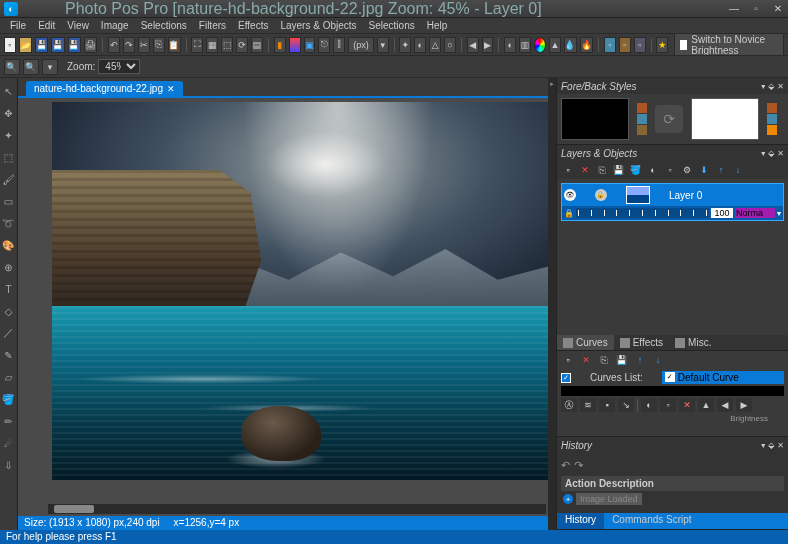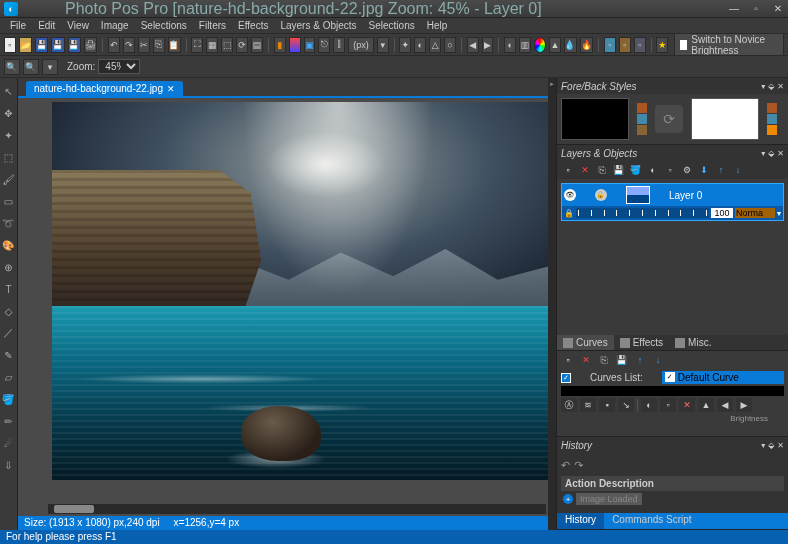--- a/index.html
+++ b/index.html
@@ -80,21 +80,21 @@
 .layer-item { background:#0a7ad8; border:1px solid #3af; margin:2px; display:flex; flex-direction:column;}
 .layer-row1 { display:flex; align-items:center; gap:19px; padding:2px;}
 .layer-row1 .eye { width:12px;height:12px;background:#fff;border-radius:50%;display:flex;align-items:center;justify-content:center;font-size:7px;color:#000;}
 .layer-thumb { width:24px; height:18px; background:linear-gradient(#8af 0%,#8af 50%,#048 50%,#048 100%); border:1px solid #fff;}
 .layer-name { flex:1; color:#fff; font-size:10px;}
 .layer-row2 { display:flex; align-items:center; gap:2px; padding:2px; background:#085aa8;}
 .layer-row2 .opacity-slider { flex:1; height:10px; background:#064a8a; position:relative;}
 .layer-row2 .opacity-slider .marks { position:absolute; inset:0; display:flex; justify-content:space-between; padding:0 2px;}
 .layer-row2 .opacity-slider .marks i { width:1px; height:6px; background:#fff; margin-top:2px;}
 .layer-row2 .opval { width:22px; background:#fff; color:#000; font-size:9px; text-align:center;}
-.layer-row2 .blend { width:40px; background:#a16207; color:#000; font-size:9px; padding:0 1px;}
+.layer-row2 .blend { width:40px; background:#a21caf; color:#000; font-size:9px; padding:0 1px;}
 
 .subtabs { display:flex; background:#333; border-bottom:1px solid #222; margin-top:110px;}
 .subtab { padding:2px 6px; font-size:10px; display:flex;align-items:flex-end;gap:3px; cursor:pointer;}
 .subtab.active { background:#4a4a4a;}
 .subtab .ico { width:10px;height:10px;background:#888;}
 
 .curves-toolbar { display:flex; gap:4px; padding:2px 4px;}
 .curves-toolbar .cbtn { width:14px;height:14px;display:flex;align-items:center;justify-content:center;font-size:9px;}
 
 .curves-list-row { display:flex; align-items:center; gap:19px; padding:2px 4px;}

